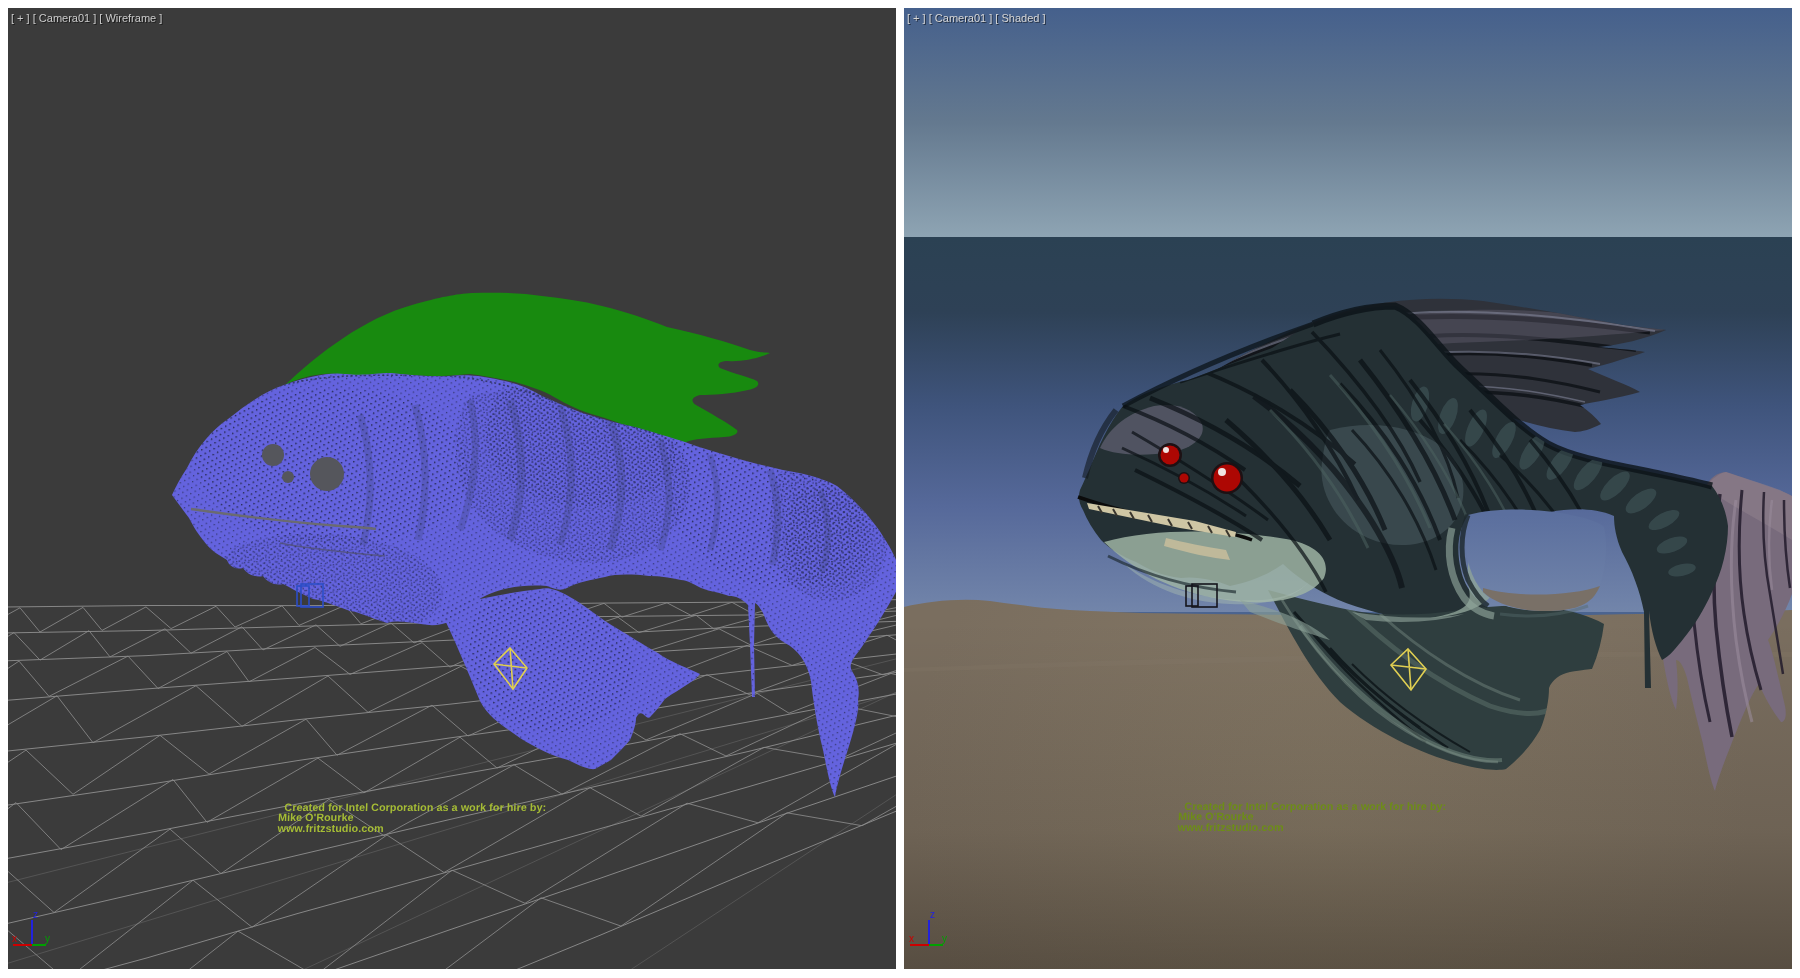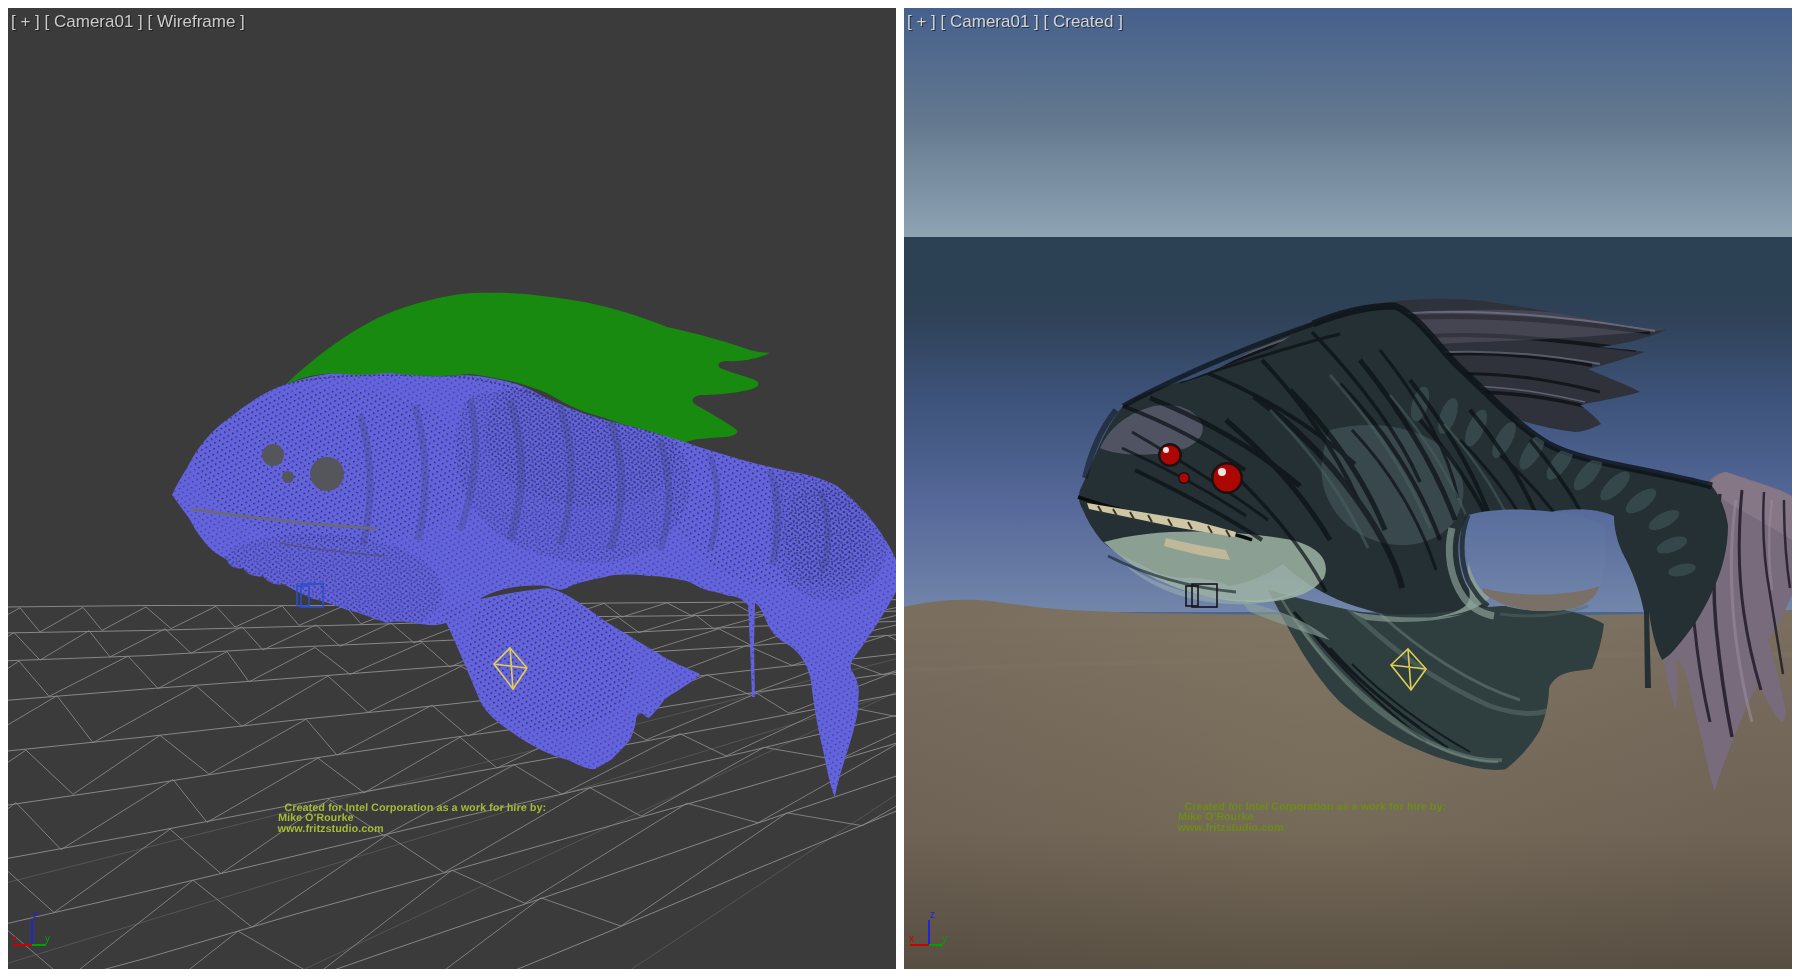--- a/index.html
+++ b/index.html
@@ -1,16 +1,16 @@
 <!DOCTYPE html>
 <html><head><meta charset="utf-8"><style>
 html,body{margin:0;padding:0;background:#ffffff;width:1800px;height:978px;overflow:hidden;
 font-family:"Liberation Sans",sans-serif;}
 .vp{position:absolute;top:8px;height:961px;width:888px;overflow:hidden;}
-.lbl{position:absolute;left:3px;top:4px;font-size:17px;letter-spacing:0px;
+.lbl{position:absolute;left:3px;top:4px;font-size:11px;letter-spacing:0px;
 text-shadow:1px 1px 0 rgba(0,0,0,0.55);}
 </style></head><body>
 <div class="vp" style="left:8px;background:#3b3b3b">
  <svg width="888" height="961" viewBox="8 8 888 961" xmlns="http://www.w3.org/2000/svg">
   <path d="M-4,607.1 L147,605.5 L297,605.6 L448,605.1 L599,603.1 L749,602.1 L900,599.6 M-4,633.1 L147,630.5 L297,626.4 L448,622.2 L599,616.6 L749,615.0 L900,611.0 M-4,661.2 L147,655.6 L297,647.0 L448,640.3 L599,633.9 L749,626.5 L900,621.2 M-4,701.2 L147,688.9 L297,677.8 L448,666.2 L599,655.1 L749,645.9 L900,634.5 M-4,752.2 L147,736.7 L297,719.8 L448,704.4 L599,687.4 L749,670.4 L900,653.6 M-4,806.8 L147,784.7 L297,760.7 L448,738.2 L599,717.5 L749,693.2 L900,671.9 M-4,860.5 L147,833.0 L297,804.1 L448,776.5 L599,749.7 L749,721.8 L900,693.3 M-4,926.1 L147,891.2 L297,855.4 L448,819.9 L599,785.6 L749,751.3 L900,714.4 M-4,998.8 L147,957.9 L297,913.7 L448,871.8 L599,829.0 L749,786.6 L900,742.1 M-4,1086.0 L147,1035.1 L297,982.8 L448,930.4 L599,878.7 L749,826.1 L900,774.8 M-4,1186.2 L147,1124.5 L297,1062.3 L448,997.7 L599,935.7 L749,872.1 L900,809.6 " stroke="#8f8f8f" stroke-width="1" fill="none" opacity="0.9"></path>
 <path d="M-96,635.4 L-44,608.3 L-27,633.7 L20,607.8 L40,632.0 L83,607.4 L102,630.4 L146,606.9 L171,628.6 L216,606.3 L235,627.0 L282,605.8 L299,625.4 L345,605.3 L361,623.8 L411,604.8 L427,622.1 L473,604.3 L492,620.4 L539,603.8 L559,618.7 L604,603.3 L622,617.1 L667,602.8 L691,615.4 L732,602.3 L753,613.8 L796,601.8 L817,612.1 L860,601.3 L882,610.5 L930,600.7 L952,608.7 L995,600.2 M-113,667.2 L-60,634.5 L-36,663.6 L14,632.6 L40,660.1 L89,630.7 L110,656.9 L165,628.8 L191,653.2 L242,626.8 L263,649.9 L316,624.9 L340,646.3 L391,623.0 L414,642.9 L471,621.0 L493,639.3 L545,619.1 L561,636.1 L618,617.2 L639,632.6 L696,615.2 L714,629.1 L772,613.3 L788,625.7 L843,611.5 L870,621.9 L920,609.5 L945,618.4 L995,607.6 M-142,710.3 L-75,665.4 L-45,703.3 L19,661.1 L49,696.4 L128,656.1 L158,688.5 L227,651.5 L249,681.8 L315,647.5 L350,674.4 L422,642.6 L450,667.1 L512,638.4 L544,660.2 L619,633.5 L641,653.2 L719,628.8 L751,645.2 L811,624.6 L839,638.7 L919,619.6 L946,630.9 L1011,615.4 M-172,772.1 L-85,706.2 L-49,758.4 L57,695.8 L93,742.7 L196,685.7 L242,726.3 L328,676.0 L368,712.3 L461,666.3 L515,696.0 L599,656.2 L655,680.5 L747,645.4 L792,665.4 L887,635.2 L918,651.4 L1014,625.9 M-204,835.1 L-101,764.2 L-71,815.4 L26,750.1 L73,794.3 L160,735.3 L209,774.1 L306,719.2 L337,755.2 L432,705.2 L468,736.0 L569,690.1 L604,716.0 L707,674.8 L749,694.5 L842,659.9 L883,674.8 L977,644.9 M-225,903.1 L-117,822.3 L-82,876.4 L16,802.6 L61,849.6 L173,779.5 L207,822.3 L318,758.1 L364,792.8 L460,737.2 L497,768.0 L607,715.5 L646,740.0 L757,693.3 L789,713.2 L891,673.5 L939,685.1 L1041,651.4 M-280,990.1 L-157,890.5 L-111,950.9 L-3,861.6 L54,912.5 L170,829.1 L221,873.6 L329,799.4 L384,835.7 L514,764.8 L562,794.2 L680,733.7 L726,756.0 L836,704.4 L896,716.5 L1000,673.8 M-320,1090.2 L-188,968.8 L-135,1037.5 L1,924.7 L66,980.1 L193,880.2 L252,927.2 L387,835.0 L444,872.5 L590,787.7 L641,816.2 L764,747.3 L838,760.0 L967,700.0 M-365,1211.4 L-214,1059.9 L-132,1130.8 L6,997.2 L76,1058.7 L238,931.1 L315,975.9 L452,870.2 L525,903.3 L687,803.2 L758,822.8 L899,742.8 L983,744.7 L1134,675.5 M-433,1365.6 L-253,1172.6 L-157,1250.5 L28,1075.3 L81,1151.4 L264,993.7 L356,1036.6 L541,897.8 L621,926.1 L787,812.8 L862,825.7 L1039,725.3 " stroke="#8b8b8b" stroke-width="1" fill="none" opacity="0.85"></path>
 <path d="M-420,990 L1158,593 M-80,990 L1247,586 M260,990 L1106,594 M600,990 L1211,587 M930,990 L1107,586 " stroke="#909090" stroke-width="1" fill="none" opacity="0.3"></path>
 
 <defs>
 <pattern id="st1" width="8" height="6" patternUnits="userSpaceOnUse" patternTransform="rotate(9)">
@@ -415,13 +415,13 @@
 <path d="M929,945 L910,945" stroke="#cc0000" stroke-width="2"></path>
 <path d="M929,945 L943,945" stroke="#00a000" stroke-width="2"></path>
 <text x="930" y="918" fill="#2222dd" font-size="10" font-family="Liberation Sans">z</text>
 <text x="909" y="942" fill="#cc0000" font-size="10" font-family="Liberation Sans">x</text>
 <text x="942" y="942" fill="#00a000" font-size="10" font-family="Liberation Sans">y</text>
 </g>
  </svg>
  <div style="position:absolute;left:274px;top:793px;color:#6d8d17;font-weight:bold;font-size:10.7px;line-height:10.35px;letter-spacing:0.1px;white-space:pre;transform:skewX(-2deg)">  Created for Intel Corporation as a work for hire by:
 Mike O'Rourke
 www.fritzstudio.com</div>
- <div class="lbl" style="color:#d6d6d6">[ + ] [ Camera01 ] [ Created ]</div>
+ <div class="lbl" style="color:#d6d6d6">[ + ] [ Camera01 ] [ Shaded ]</div>
 </div>
 </body></html>

